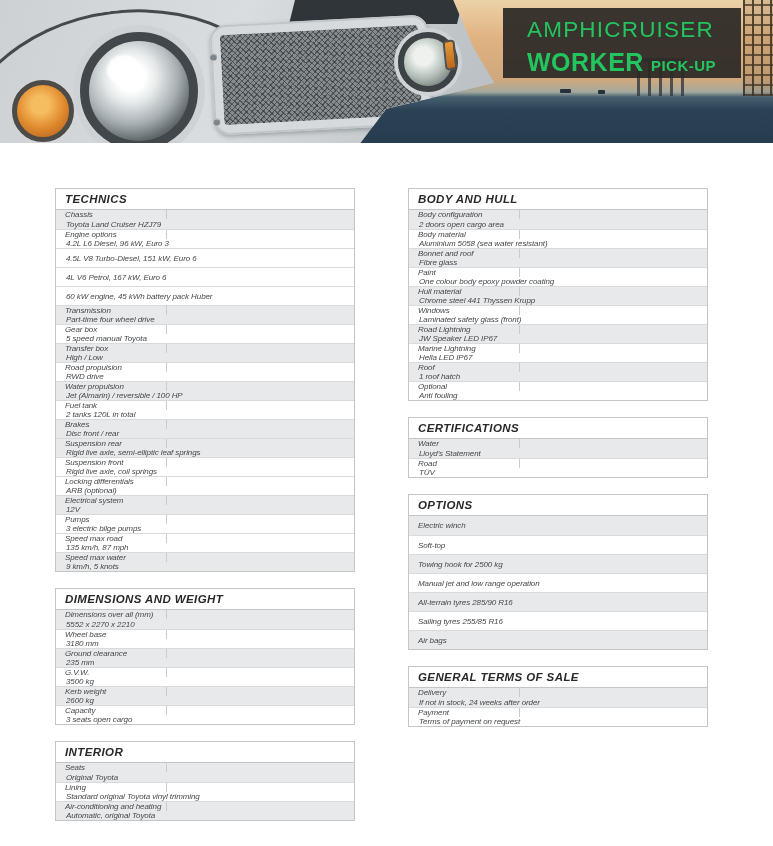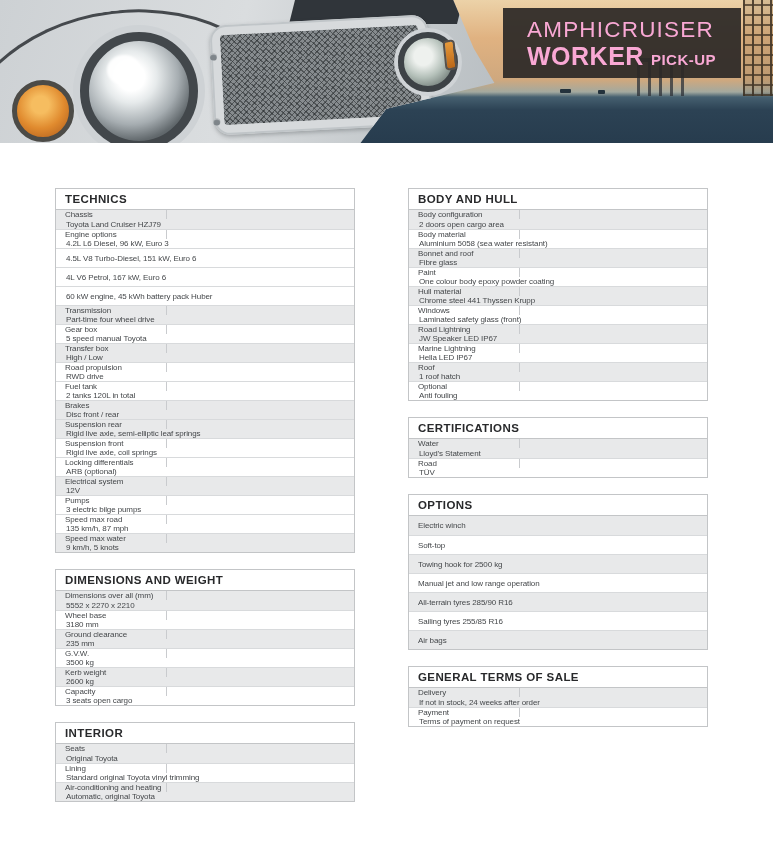--- a/index.html
+++ b/index.html
@@ -43,31 +43,31 @@
   .headlight-right { position:absolute; left:398px; top:32px; width:60px; height:60px; border-radius:50%;
     border:6px solid #3d4246; box-shadow:0 0 0 4px #cfd3d6;
     background:radial-gradient(circle at 40% 38%, #eef1ee 0 22%, #b3bfb8 52%, #4d5755 100%); }
   .turn-signal { position:absolute; left:12px; top:80px; width:62px; height:62px; border-radius:50%;
     border:5px solid #4c4b47;
     background:radial-gradient(circle at 45% 38%, #f6bd60 0 20%, #e08a2e 55%, #a8571a 100%); }
   .marker-light { position:absolute; left:444px; top:40px; width:12px; height:30px; border-radius:4px;
     border:2px solid #57504a; background:linear-gradient(180deg,#e79a3a,#bb6718); transform:rotate(-6deg); }
 
   .title-box { position:absolute; left:503px; top:8px; width:238px; height:70px;
-    background:rgba(44,41,39,.93); color:#f9a8d4; padding:10px 14px 0 24px; z-index:5; }
+    background:rgba(44,41,39,.93); color:#22c55e; padding:10px 14px 0 24px; z-index:5; }
   .title-brand { font-size:22.5px; font-weight:400; letter-spacing:1.2px; line-height:1.1; white-space:nowrap; }
-  .title-model-line { line-height:1.0; margin-top:1px; white-space:nowrap; }
+  .title-model-line { line-height:1.0; margin-top:7px; white-space:nowrap; }
   .title-model { font-size:25px; font-weight:bold; letter-spacing:.5px; }
   .title-variant { font-size:15px; font-weight:bold; letter-spacing:.5px; margin-left:7px; }
 
   
   .content { display:flex; padding:45px 0 0 55px; }
   .col { width:300px; flex:none; }
   .col.left { margin-right:53px; }
-  .spec-table { border:1px solid #c3c5c7; margin-bottom:16px; background:#fff; }
+  .spec-table { border:1px solid #c3c5c7; margin-bottom:16px; background:#fff;font-style:italic; }
   .sec-title { height:21px; padding:0 9px; display:flex; align-items:center;
     font-size:11.5px; font-weight:bold; letter-spacing:.4px; color:#28292b;
     border-bottom:1px solid #c3c5c7; background:#fff; }
   .row { display:flex; height:19px; background:#fff;flex-direction:column; }
   .row.shaded { background:#e8e9ea; }
   .row + .row { border-top:1px solid #d8dadc; }
   .cell { display:flex; align-items:center; font-size:8px; letter-spacing:-.1px;
     color:#45484b; padding:0 4px 0 9px; white-space:nowrap; overflow:hidden; }
   .cell.label { width:111px; flex:none; border-right:1px solid #c9cbce; }
   .cell.value { flex:1; padding-left:10px; }
@@ -144,20 +144,24 @@
               <div class="cell value">5 speed manual Toyota</div>
             </div>
             <div class="row shaded">
               <div class="cell label">Transfer box</div>
               <div class="cell value">High / Low</div>
             </div>
             <div class="row">
               <div class="cell label">Road propulsion</div>
               <div class="cell value">RWD drive</div>
             </div>
+            <div class="row shaded">
+              <div class="cell label">Water propulsion</div>
+              <div class="cell value">Jet (Almarin) / reversible / 100 HP</div>
+            </div>
             <div class="row">
               <div class="cell label">Fuel tank</div>
               <div class="cell value">2 tanks 120L in total</div>
             </div>
             <div class="row shaded">
               <div class="cell label">Brakes</div>
               <div class="cell value">Disc front / rear</div>
             </div>
             <div class="row shaded">
               <div class="cell label">Suspension rear</div>

